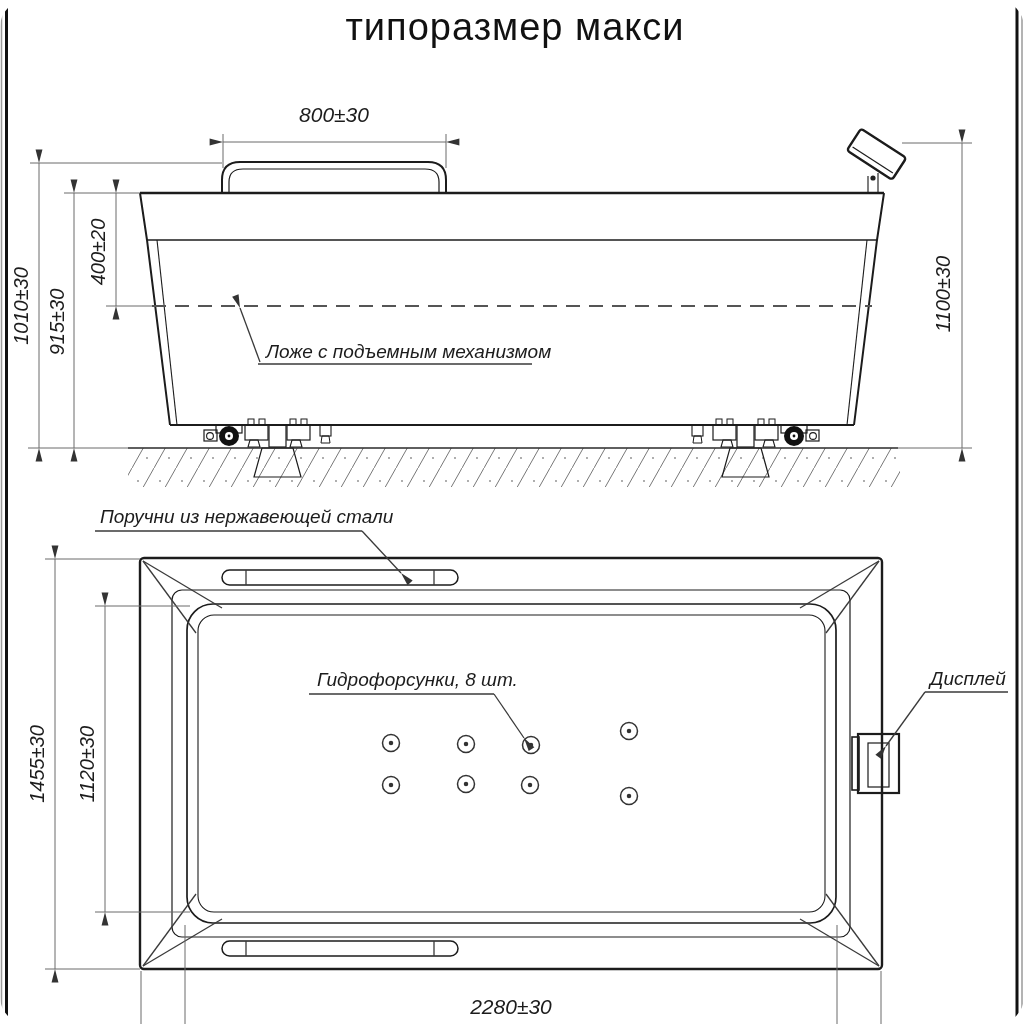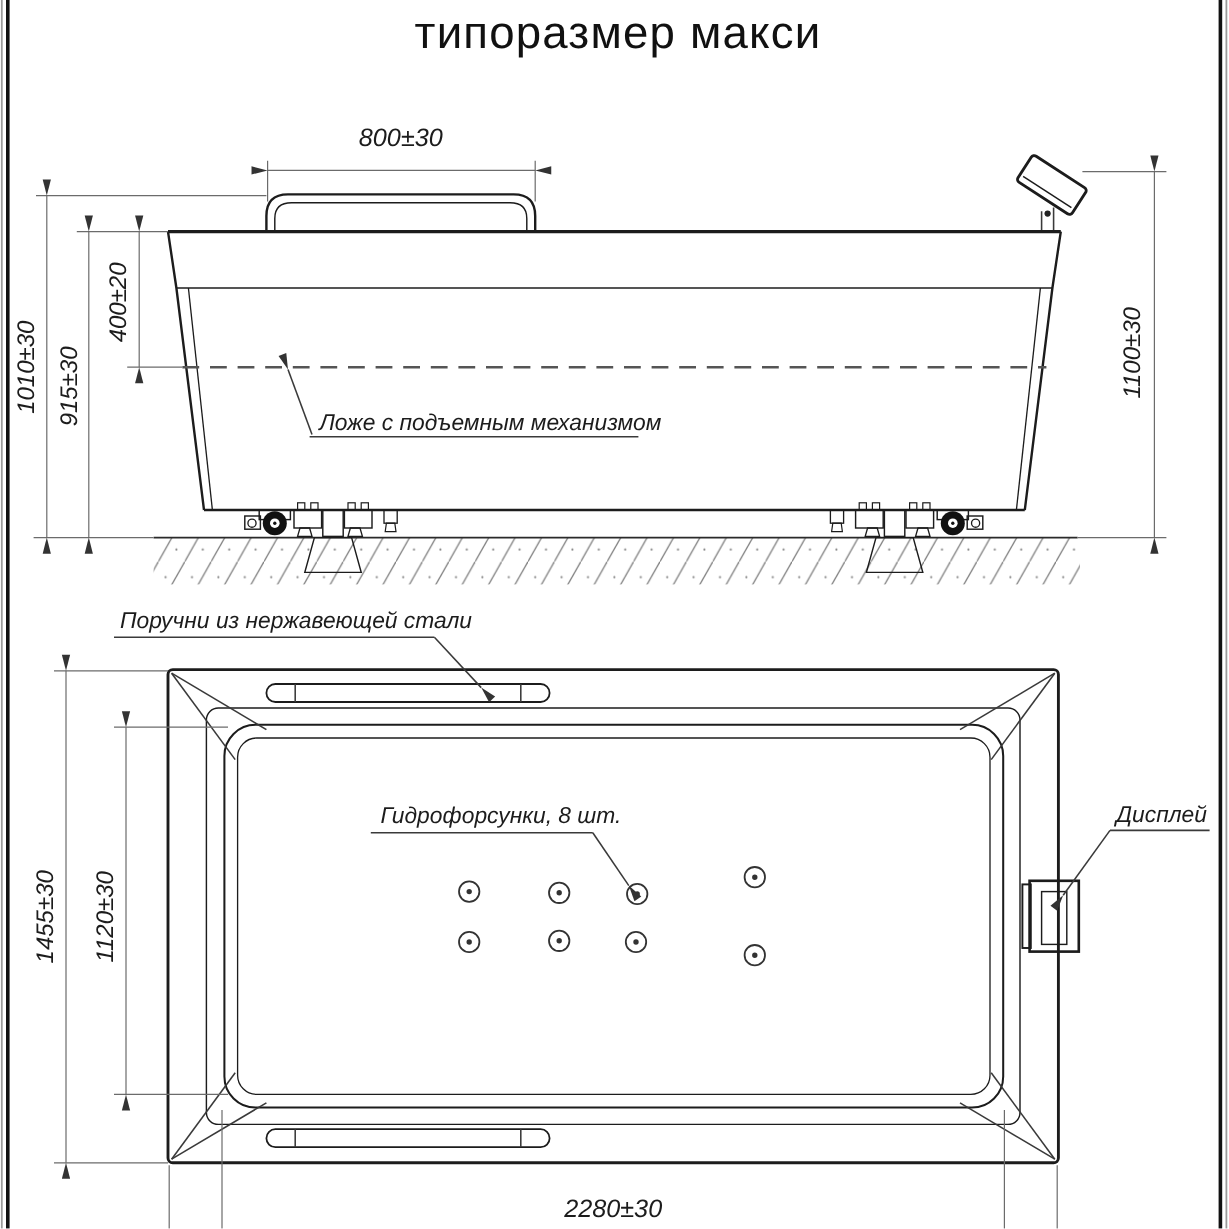--- a/index.html
+++ b/index.html
@@ -1,17 +1,17 @@
 <!DOCTYPE html>
 <html><head>
 <meta charset="utf-8">
 <style>
   html,body{margin:0;padding:0;background:#fff;}
   .stage{position:relative;width:1024px;height:1024px;background:#fff;overflow:hidden;
-         font-family:"Liberation Sans",sans-serif;}
+         font-family:"Liberation Sans",sans-serif;border-radius:27px;}
   svg{display:block}
   .dim-text{font:italic 21px "Liberation Sans",sans-serif;fill:#1c1c1c;}
   .dim-text-sm{font:italic 20px "Liberation Sans",sans-serif;fill:#1c1c1c;}
   .lbl-text{font:italic 19px "Liberation Sans",sans-serif;fill:#1c1c1c;}
   .title-text{font:400 38px "Liberation Sans",sans-serif;fill:#111;letter-spacing:1px;}
   .outline{stroke:#1c1c1c;fill:none;}
   .thin{stroke:#6b6b6b;stroke-width:1;fill:none;}
   .mid{stroke:#3a3a3a;stroke-width:1.3;fill:none;}
 </style>
 </head>

